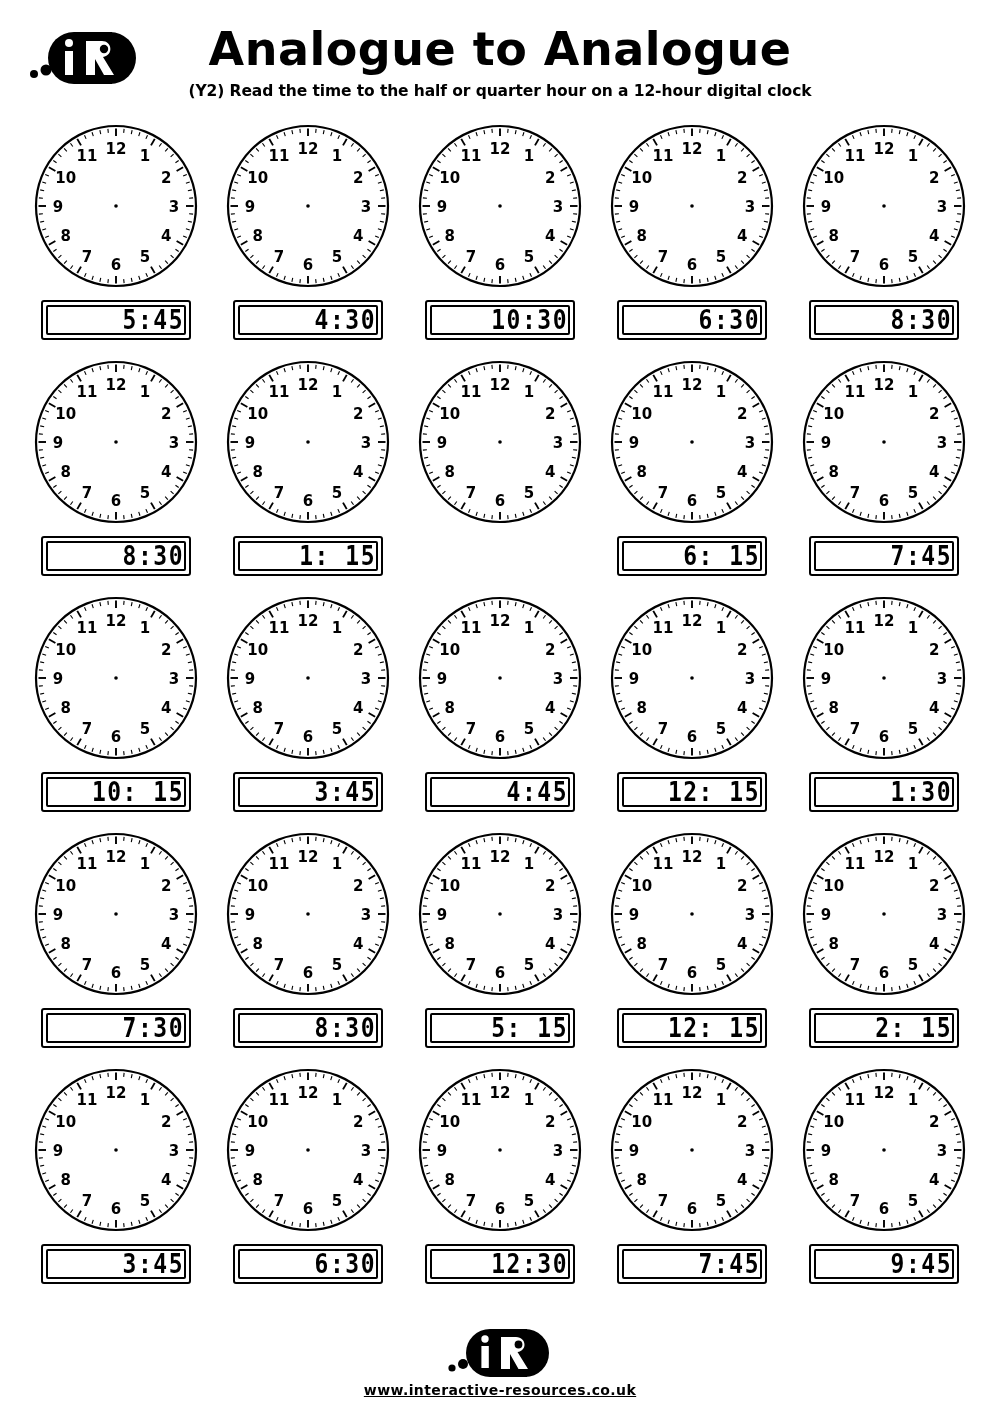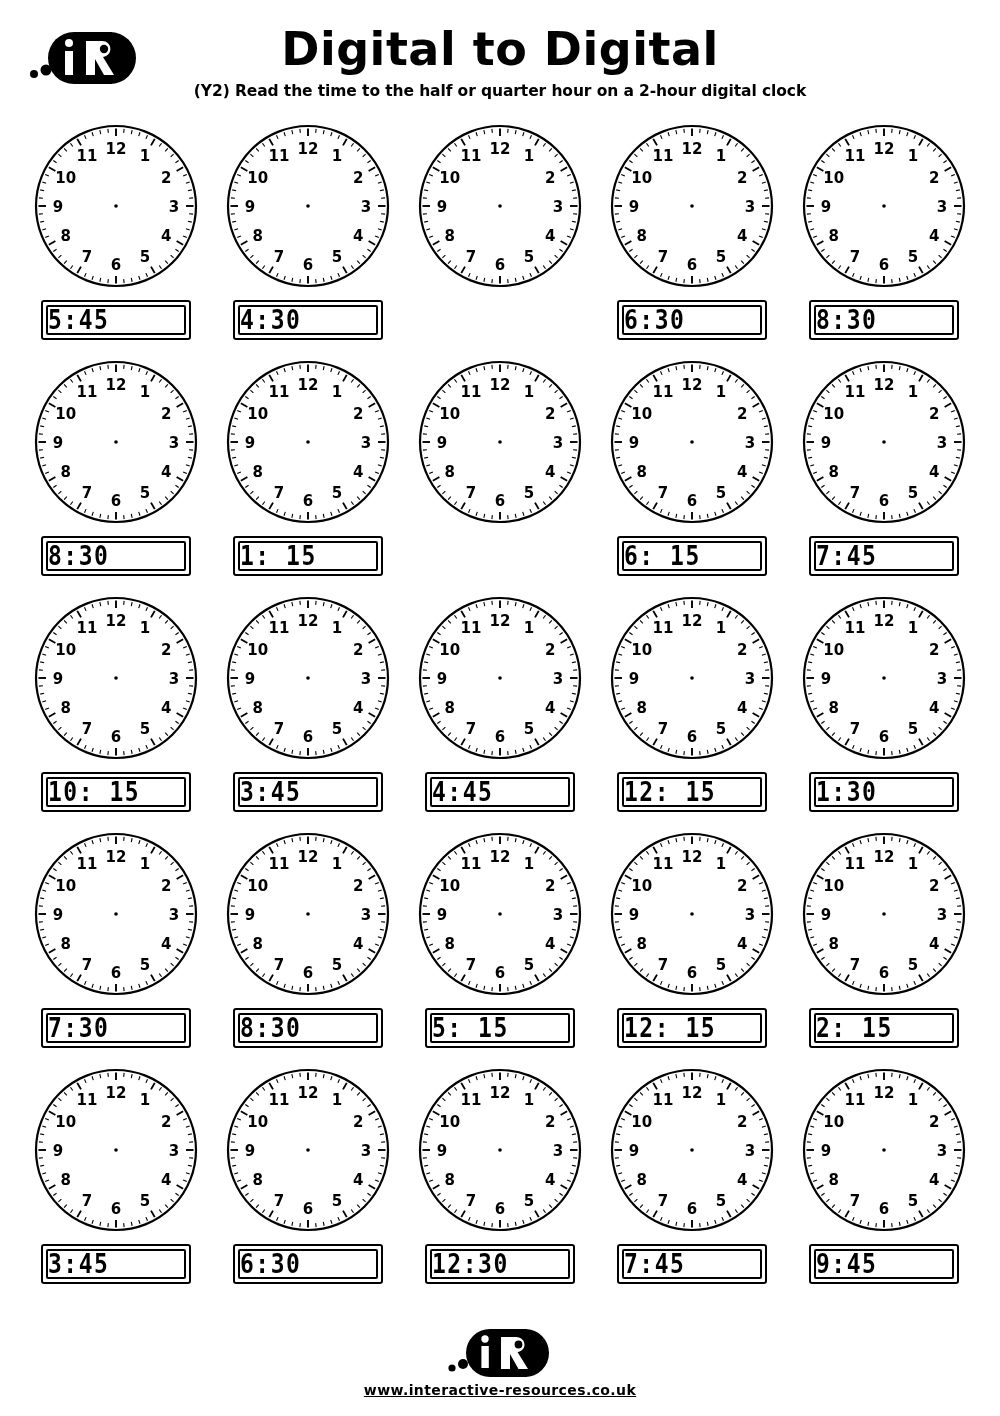--- a/index.html
+++ b/index.html
@@ -79,21 +79,21 @@
     background: #fff;
   }
   .digital-inner {
     width: 100%;
     height: 100%;
     border: 2px solid #000;
     border-radius: 2px;
     box-sizing: border-box;
     display: flex;
     align-items: center;
-    justify-content: flex-start;
+    justify-content: flex-end;
   }
   .digital-text {
     font-family: "DejaVu Sans Mono", monospace;
     font-size: 23px;
     font-weight: bold;
     letter-spacing: 1.5px;
     line-height: 1;
     transform: scaleY(1.12);
   }
 
@@ -138,22 +138,22 @@
       <circle cx="50" cy="28" r="26" fill="#000"></circle>
       <circle cx="86" cy="28" r="26" fill="#000"></circle>
       <rect x="50" y="2" width="38" height="52" fill="#000"></rect>
       <circle cx="45" cy="13" r="4" fill="#fff"></circle>
       <rect x="41" y="21" width="8" height="24" fill="#fff"></rect>
       <path d="M62 45 L62 11 L78 11 C88 11 90 25 79 27 L90 45 L80 45 L71 29 L71 45 Z" fill="#fff"></path>
       <circle cx="80" cy="19" r="4.2" fill="#000"></circle>
     </svg>
   </div>
 
-  <div class="page-title">Digital to Digital</div>
-  <div class="page-subtitle">(Y2) Read the time to the half or quarter hour on a 2-hour digital clock</div>
+  <div class="page-title">Analogue to Analogue</div>
+  <div class="page-subtitle">(Y2) Read the time to the half or quarter hour on a 12-hour digital clock</div>
 </div>
 
 <div class="grid" id="grid">
     <div class="cell">
       <div class="clock-wrap">
         <svg class="clock-svg" viewBox="0 0 176 176" width="176" height="176">
           <circle cx="88" cy="88" r="80" fill="#fff" stroke="#000" stroke-width="2.2"></circle>
           <line x1="88.00" y1="18.00" x2="88.00" y2="10.50" stroke="#000" stroke-width="1.9"></line>
           <line x1="95.68" y1="14.90" x2="96.10" y2="10.92" stroke="#000" stroke-width="1.1"></line>
           <line x1="103.28" y1="16.11" x2="104.11" y2="12.19" stroke="#000" stroke-width="1.1"></line>
@@ -391,20 +391,25 @@
           <text x="138.23" y="122.50" text-anchor="middle" font-family="DejaVu Sans, sans-serif" font-size="15" font-weight="bold" fill="#000">4</text>
           <text x="117.00" y="143.73" text-anchor="middle" font-family="DejaVu Sans, sans-serif" font-size="15" font-weight="bold" fill="#000">5</text>
           <text x="88.00" y="151.50" text-anchor="middle" font-family="DejaVu Sans, sans-serif" font-size="15" font-weight="bold" fill="#000">6</text>
           <text x="59.00" y="143.73" text-anchor="middle" font-family="DejaVu Sans, sans-serif" font-size="15" font-weight="bold" fill="#000">7</text>
           <text x="37.77" y="122.50" text-anchor="middle" font-family="DejaVu Sans, sans-serif" font-size="15" font-weight="bold" fill="#000">8</text>
           <text x="30.00" y="93.50" text-anchor="middle" font-family="DejaVu Sans, sans-serif" font-size="15" font-weight="bold" fill="#000">9</text>
           <text x="37.77" y="64.50" text-anchor="middle" font-family="DejaVu Sans, sans-serif" font-size="15" font-weight="bold" fill="#000">10</text>
           <text x="59.00" y="43.27" text-anchor="middle" font-family="DejaVu Sans, sans-serif" font-size="15" font-weight="bold" fill="#000">11</text>
           <circle cx="88" cy="88" r="1.8" fill="#000"></circle>
         </svg>
+      </div>
+      <div class="digital">
+        <div class="digital-inner">
+          <span class="digital-text">10:30</span>
+        </div>
       </div>
     </div>
     <div class="cell">
       <div class="clock-wrap">
         <svg class="clock-svg" viewBox="0 0 176 176" width="176" height="176">
           <circle cx="88" cy="88" r="80" fill="#fff" stroke="#000" stroke-width="2.2"></circle>
           <line x1="88.00" y1="18.00" x2="88.00" y2="10.50" stroke="#000" stroke-width="1.9"></line>
           <line x1="95.68" y1="14.90" x2="96.10" y2="10.92" stroke="#000" stroke-width="1.1"></line>
           <line x1="103.28" y1="16.11" x2="104.11" y2="12.19" stroke="#000" stroke-width="1.1"></line>
           <line x1="110.71" y1="18.10" x2="111.95" y2="14.29" stroke="#000" stroke-width="1.1"></line>

